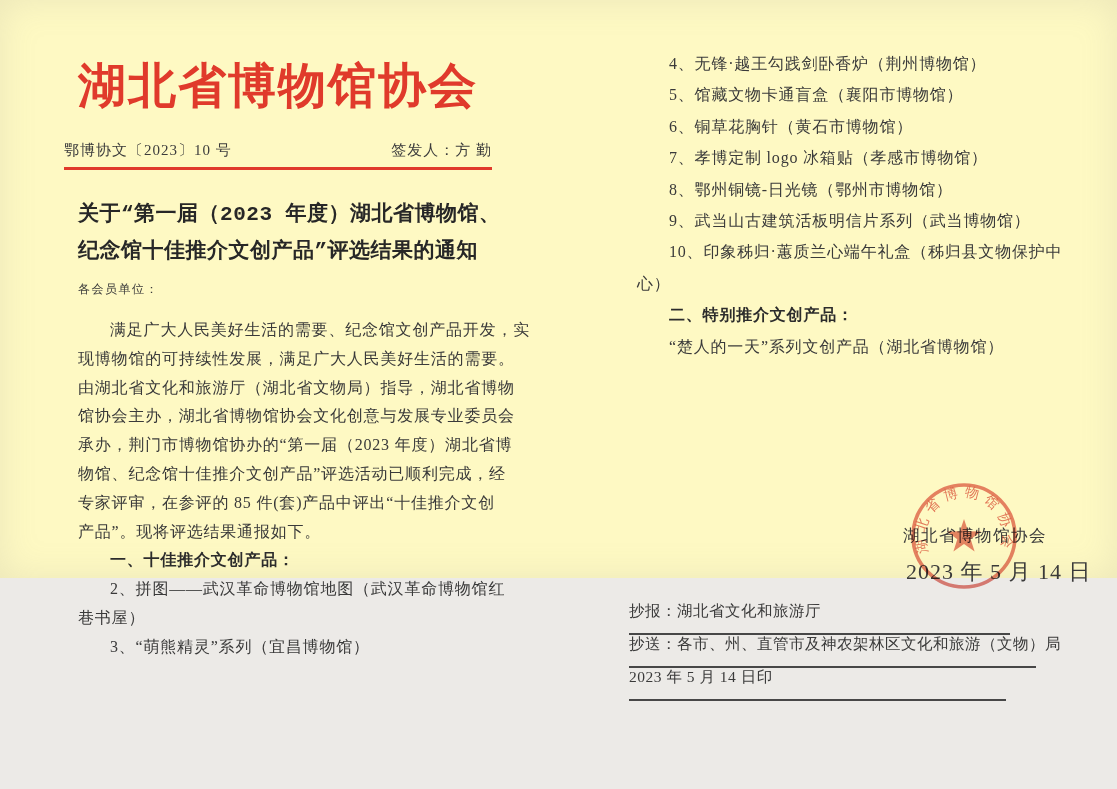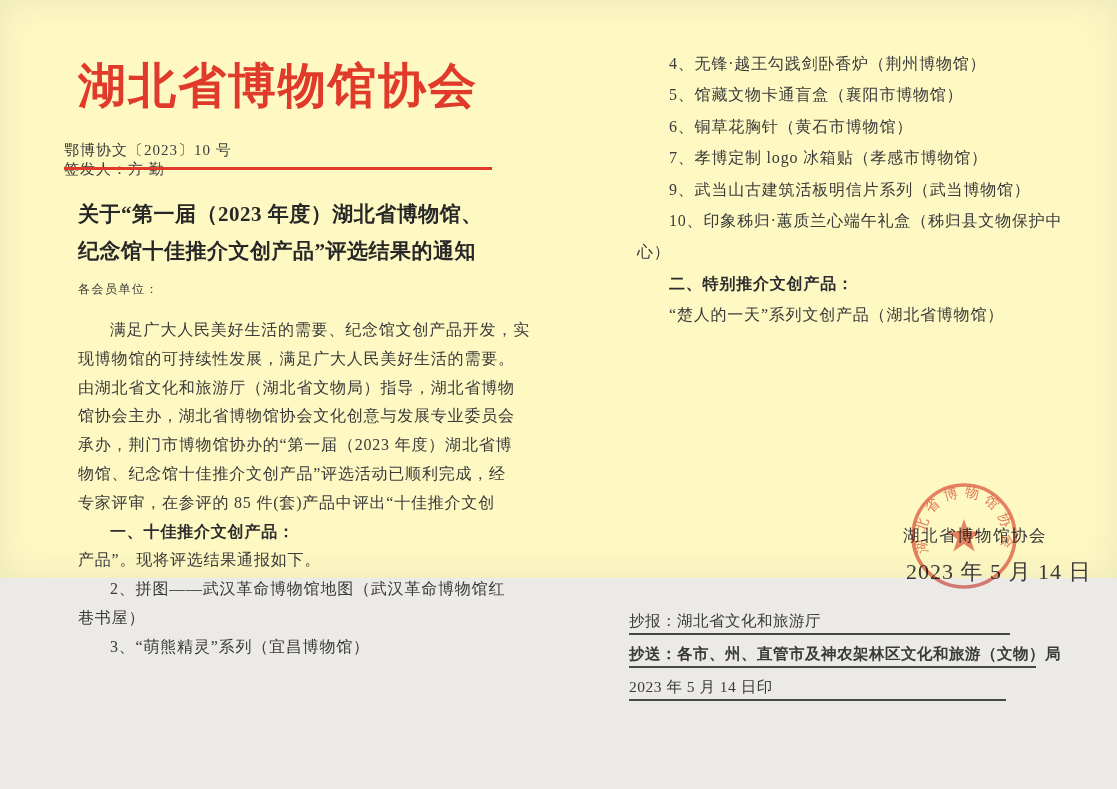--- a/index.html
+++ b/index.html
@@ -16,29 +16,29 @@
 
   
   .org-title{
     position:absolute;left:64px;top:54px;width:428px;
     text-align:center;font-size:48px;font-weight:bold;
     letter-spacing:2px;white-space:nowrap;
   }
   .docnum-row{
     position:absolute;left:64px;top:141px;width:428px;
     display:flex;justify-content:space-between;
-    font-size:15px;color:#3c3c3c;letter-spacing:1px;flex-direction:column;
+    font-size:15px;color:#3c3c3c;letter-spacing:1px;
   }
   .red-rule{
     position:absolute;left:64px;top:167px;width:428px;height:3px;
   }
   .doc-title{
     position:absolute;left:78px;top:196px;width:440px;
     font-size:21px;font-weight:bold;color:#272727;
-    line-height:37px;letter-spacing:0.5px;white-space:nowrap;
+    line-height:37px;letter-spacing:0.5px;white-space:nowrap;font-family:Liberation Mono, monospace;
   }
   .salutation{
     position:absolute;left:78px;top:281px;
     font-size:12px;color:#3a3a3a;letter-spacing:1.5px;
   }
   .body-left{
     position:absolute;left:78px;top:316px;width:452px;
     font-size:16px;color:#3a3a3a;line-height:28.8px;
     letter-spacing:0.8px;
   }
@@ -61,27 +61,27 @@
     font-size:22px;color:#3a3a3a;letter-spacing:1px;white-space:nowrap;
   }
   .seal{
     position:absolute;left:908px;top:480px;width:112px;height:112px;
     mix-blend-mode:multiply;opacity:0.88;
   }
 
   
   .footer-row{
     position:absolute;left:629px;height:31px;
-    display:flex;align-items:flex-end;justify-content:space-between;
+    display:flex;align-items:flex-start;justify-content:space-between;
     font-size:15.5px;color:#3a3a3a;letter-spacing:0.5px;
     border-bottom:2px solid #474747;padding-bottom:1px;
     white-space:nowrap;
   }
   .fr1{top:601px;width:381px;}
-  .fr2{top:634px;width:407px;font-weight:bold;}
+  .fr2{top:634px;width:407px;}
   .fr3{top:667px;width:377px;}
 </style>
 </head>
 <body>
 
 <div class="page">
 
   <div class="org-title" style="color:#e03a2b">湖北省博物馆协会</div>
 
   <div class="docnum-row">
@@ -99,32 +99,33 @@
   <div class="salutation">各会员单位：</div>
 
   <div class="body-left">
     <div class="tline indent">满足广大人民美好生活的需要、纪念馆文创产品开发，实</div>
     <div class="tline">现博物馆的可持续性发展，满足广大人民美好生活的需要。</div>
     <div class="tline">由湖北省文化和旅游厅（湖北省文物局）指导，湖北省博物</div>
     <div class="tline">馆协会主办，湖北省博物馆协会文化创意与发展专业委员会</div>
     <div class="tline">承办，荆门市博物馆协办的“第一届（2023 年度）湖北省博</div>
     <div class="tline">物馆、纪念馆十佳推介文创产品”评选活动已顺利完成，经</div>
     <div class="tline">专家评审，在参评的 85 件(套)产品中评出“十佳推介文创</div>
+    <div class="tline">产品”。现将评选结果通报如下。</div>
     <div class="tline indent bold">一、十佳推介文创产品：</div>
-    <div class="tline">产品”。现将评选结果通报如下。</div>
     <div class="tline indent">2、拼图——武汉革命博物馆地图（武汉革命博物馆红</div>
     <div class="tline">巷书屋）</div>
     <div class="tline indent">3、“萌熊精灵”系列（宜昌博物馆）</div>
   </div>
 
   <div class="body-right">
     <div class="tline indent">4、无锋·越王勾践剑卧香炉（荆州博物馆）</div>
     <div class="tline indent">5、馆藏文物卡通盲盒（襄阳市博物馆）</div>
     <div class="tline indent">6、铜草花胸针（黄石市博物馆）</div>
     <div class="tline indent">7、孝博定制 logo 冰箱贴（孝感市博物馆）</div>
+    <div class="tline indent">8、鄂州铜镜-日光镜（鄂州市博物馆）</div>
     <div class="tline indent">9、武当山古建筑活板明信片系列（武当博物馆）</div>
     <div class="tline indent">10、印象秭归·蕙质兰心端午礼盒（秭归县文物保护中</div>
     <div class="tline">心）</div>
     <div class="tline indent bold">二、特别推介文创产品：</div>
     <div class="tline indent">“楚人的一天”系列文创产品（湖北省博物馆）</div>
   </div>
 
   <div class="sig-org">湖北省博物馆协会</div>
   <div class="sig-date">2023 年 5 月 14 日</div>
 

